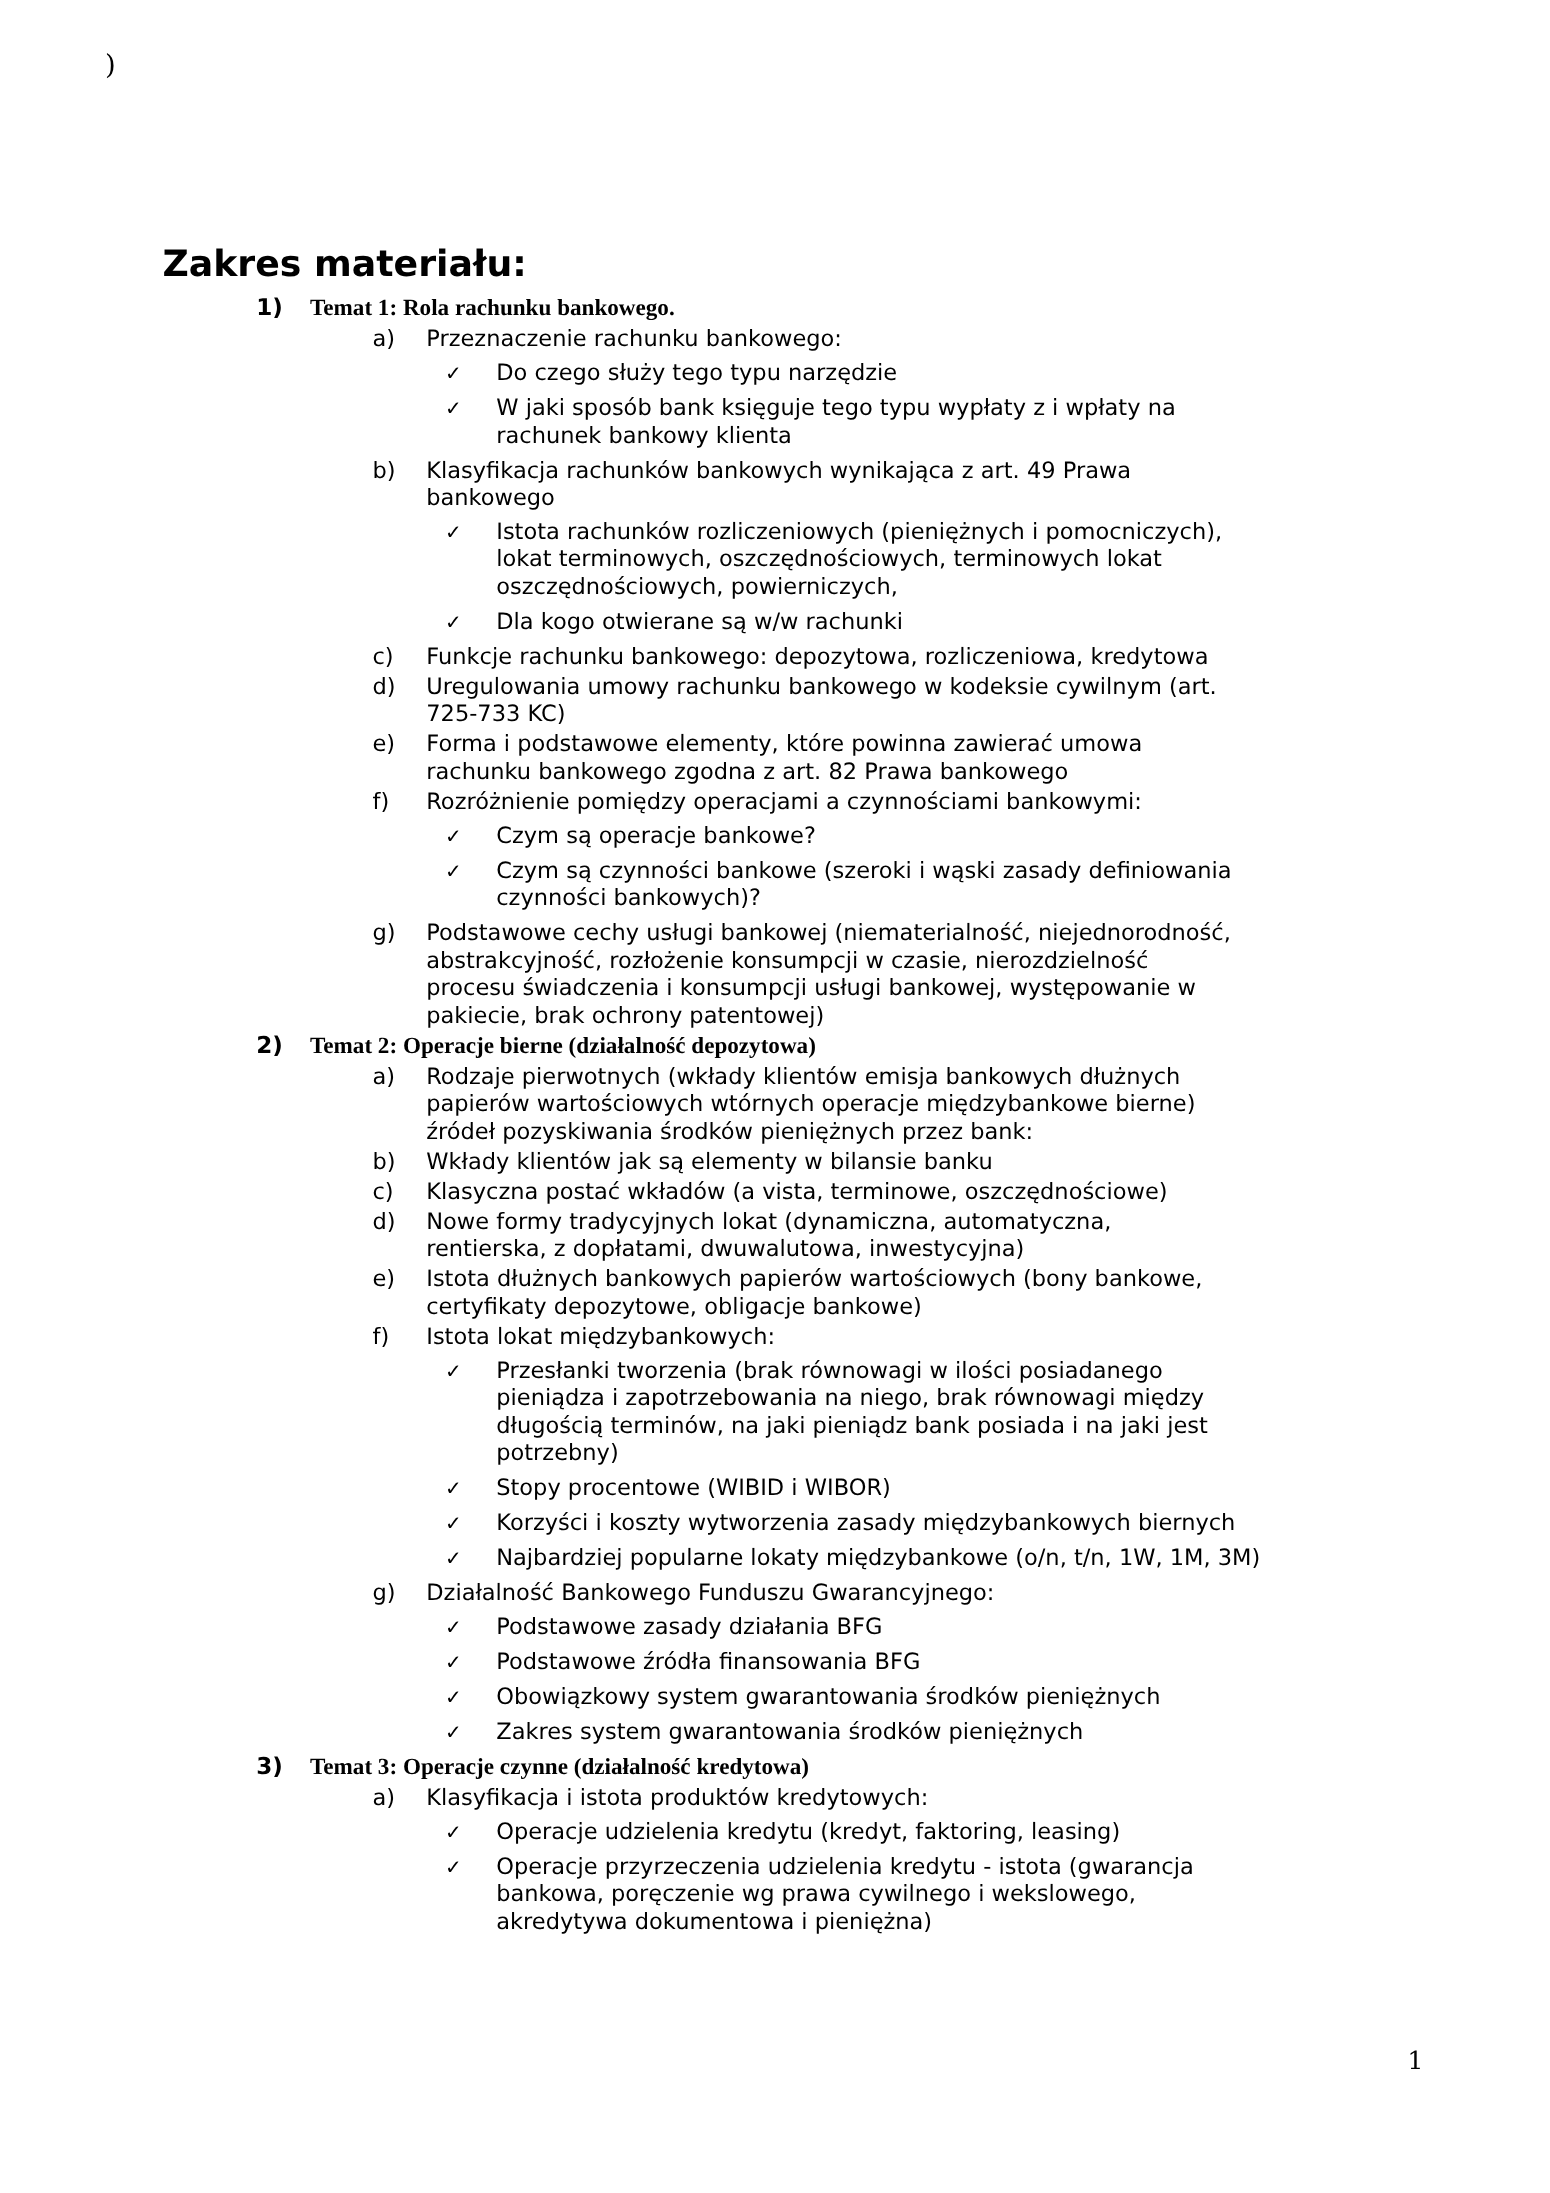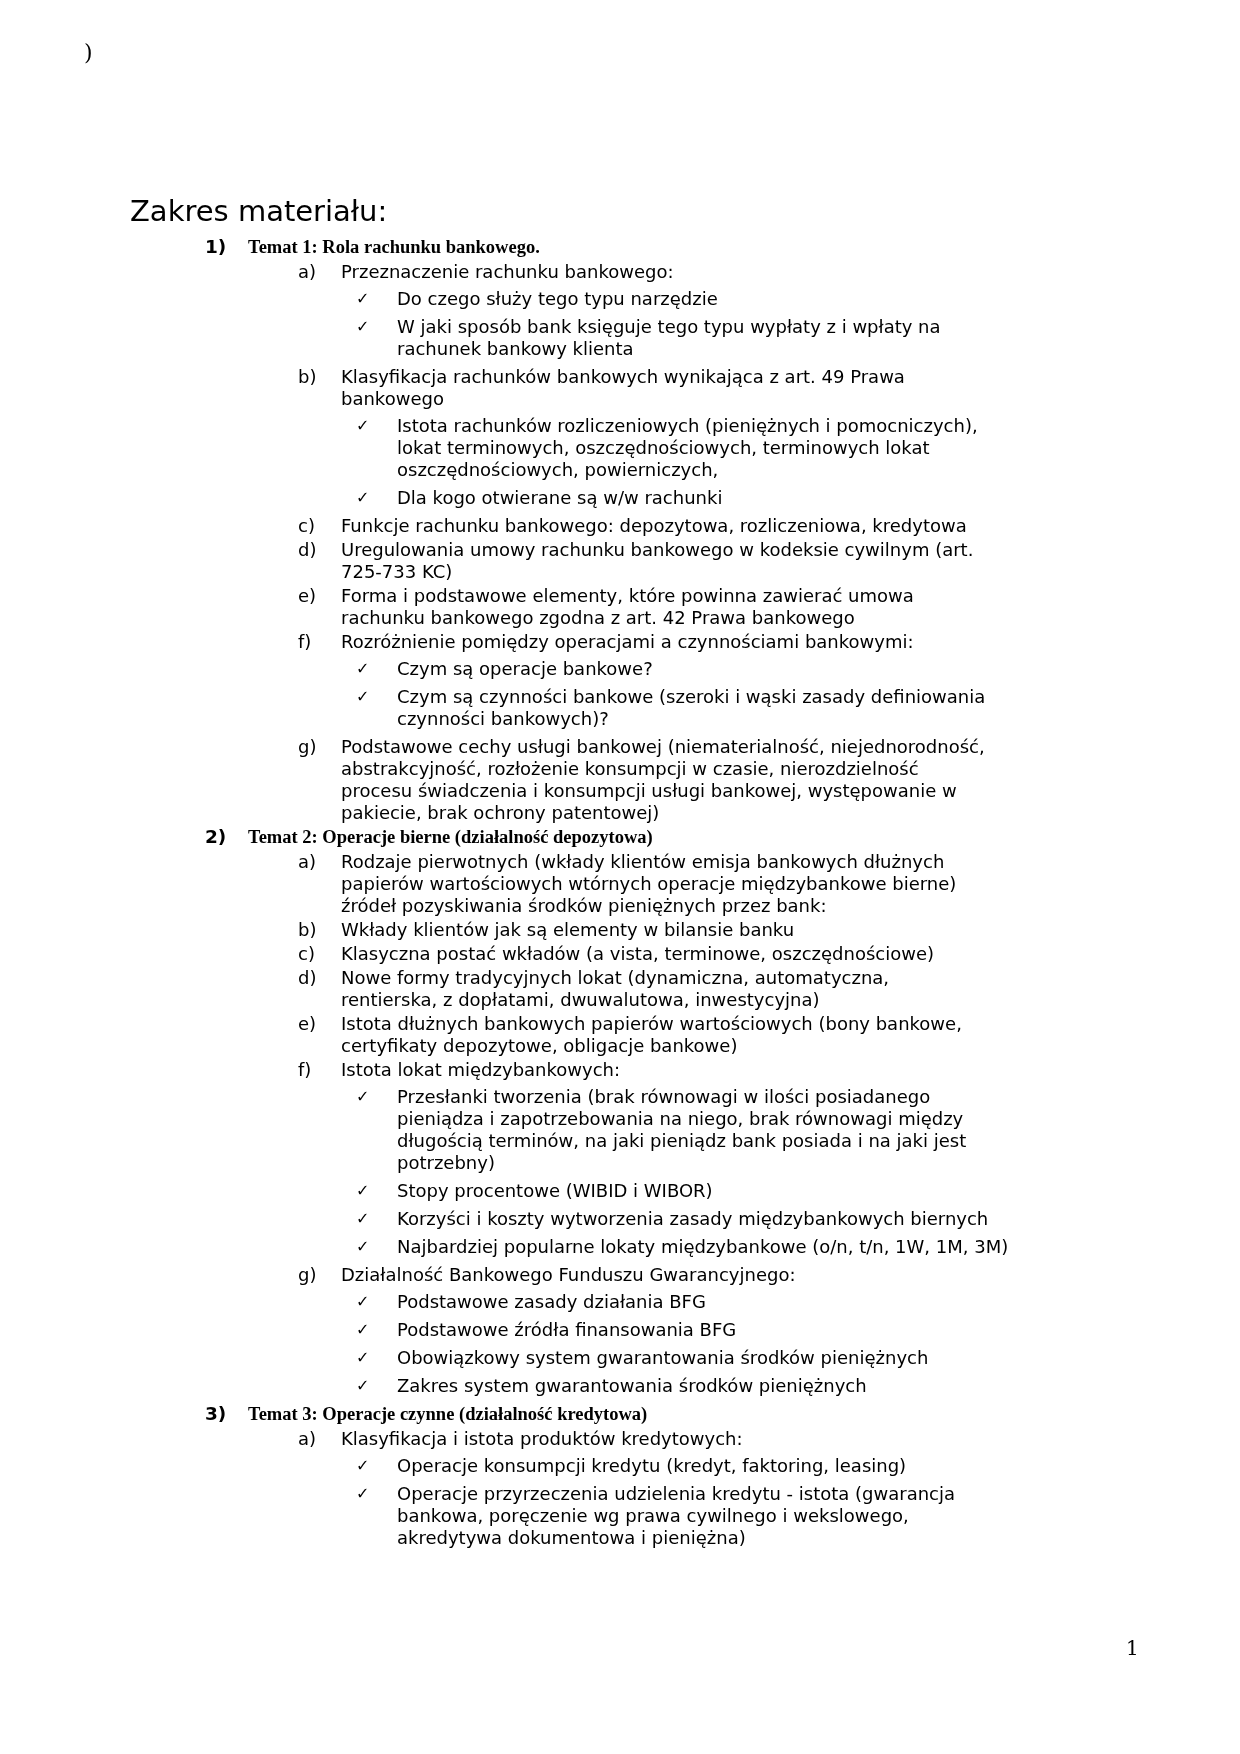--- a/index.html
+++ b/index.html
@@ -32,21 +32,21 @@
     font-weight: bold;
     letter-spacing: 0.2px;
     white-space: nowrap;
   }
   .section-heading {
     position: absolute;
     left: 130px;
     top: 194px;
     margin: 0;
     font-size: 29px;
-    font-weight: normal;
+    font-weight: bold;
   }
   .outline {
     position: absolute;
     left: 0;
     top: 236px;
     width: 1040px;
   }
   .topic-row {
     display: flex;
     margin: 0 0 3px 205px;
@@ -138,21 +138,21 @@
       <div class="letter-row">
         <span class="letter">c)</span>
         <span class="item-text">Funkcje rachunku bankowego: depozytowa, rozliczeniowa, kredytowa</span>
       </div>
       <div class="letter-row">
         <span class="letter">d)</span>
         <span class="item-text">Uregulowania umowy rachunku bankowego w kodeksie cywilnym (art. 725-733 KC)</span>
       </div>
       <div class="letter-row">
         <span class="letter">e)</span>
-        <span class="item-text">Forma i podstawowe elementy, które powinna zawierać umowa rachunku bankowego zgodna z art. 42 Prawa bankowego</span>
+        <span class="item-text">Forma i podstawowe elementy, które powinna zawierać umowa rachunku bankowego zgodna z art. 82 Prawa bankowego</span>
       </div>
       <div class="letter-row">
         <span class="letter">f)</span>
         <span class="item-text">Rozróżnienie pomiędzy operacjami a czynnościami bankowymi:</span>
       </div>
       <div class="check-row">
         <span class="check">✓</span>
         <span class="sub-text">Czym są operacje bankowe?</span>
       </div>
       <div class="check-row">
@@ -230,21 +230,21 @@
       <div class="topic-row">
         <span class="topic-num">3)</span>
         <span class="topic-title">Temat 3: Operacje czynne (działalność kredytowa)</span>
       </div>
       <div class="letter-row">
         <span class="letter">a)</span>
         <span class="item-text">Klasyfikacja i istota produktów kredytowych:</span>
       </div>
       <div class="check-row">
         <span class="check">✓</span>
-        <span class="sub-text">Operacje konsumpcji kredytu (kredyt, faktoring, leasing)</span>
+        <span class="sub-text">Operacje udzielenia kredytu (kredyt, faktoring, leasing)</span>
       </div>
       <div class="check-row">
         <span class="check">✓</span>
         <span class="sub-text">Operacje przyrzeczenia udzielenia kredytu - istota (gwarancja bankowa, poręczenie wg prawa cywilnego i wekslowego, akredytywa dokumentowa i pieniężna)</span>
       </div>
     </div>
   <div class="page-number">1</div>
 </div>
 
 </body></html>

